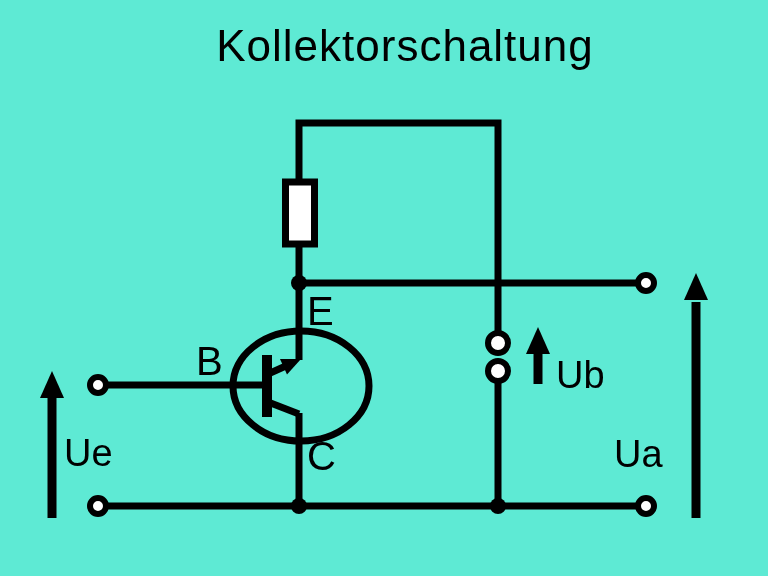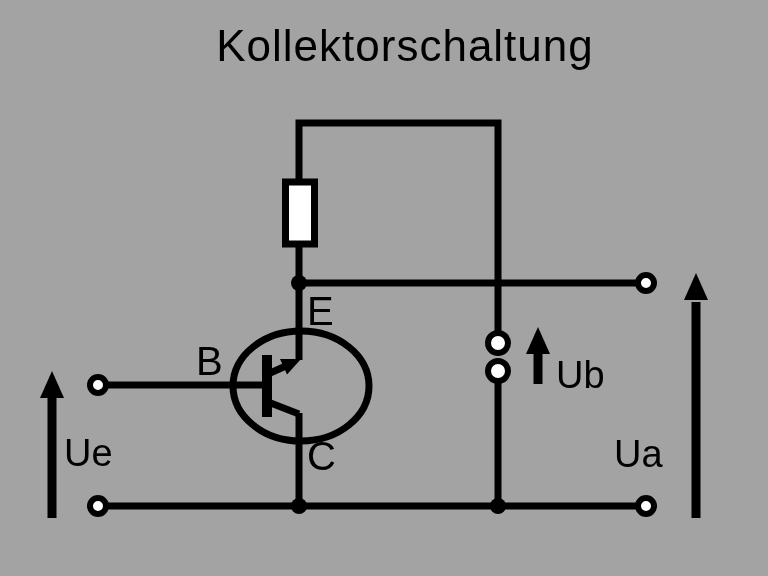--- a/index.html
+++ b/index.html
@@ -2,21 +2,21 @@
 <html><head>
 <meta charset="utf-8">
 <style>
   html, body { margin: 0; padding: 0; }
   body {
     width: 768px; height: 576px;
     background: #ffffff;
     font-family: "Liberation Sans", sans-serif;
     overflow: hidden;
   }
-  .canvas { position: relative; width: 768px; height: 576px; background:#a3a3a3; }
+  .canvas { position: relative; width: 768px; height: 576px; background:#5eead4; }
   svg { display: block; }
   text { fill: #000000; }
   .title-text { font-size: 44px; letter-spacing: 1px; }
   .pin-label { font-size: 40px; }
   .v-label { font-size: 38px; }
 </style>
 </head>
 <body>
 
 <div class="canvas">

